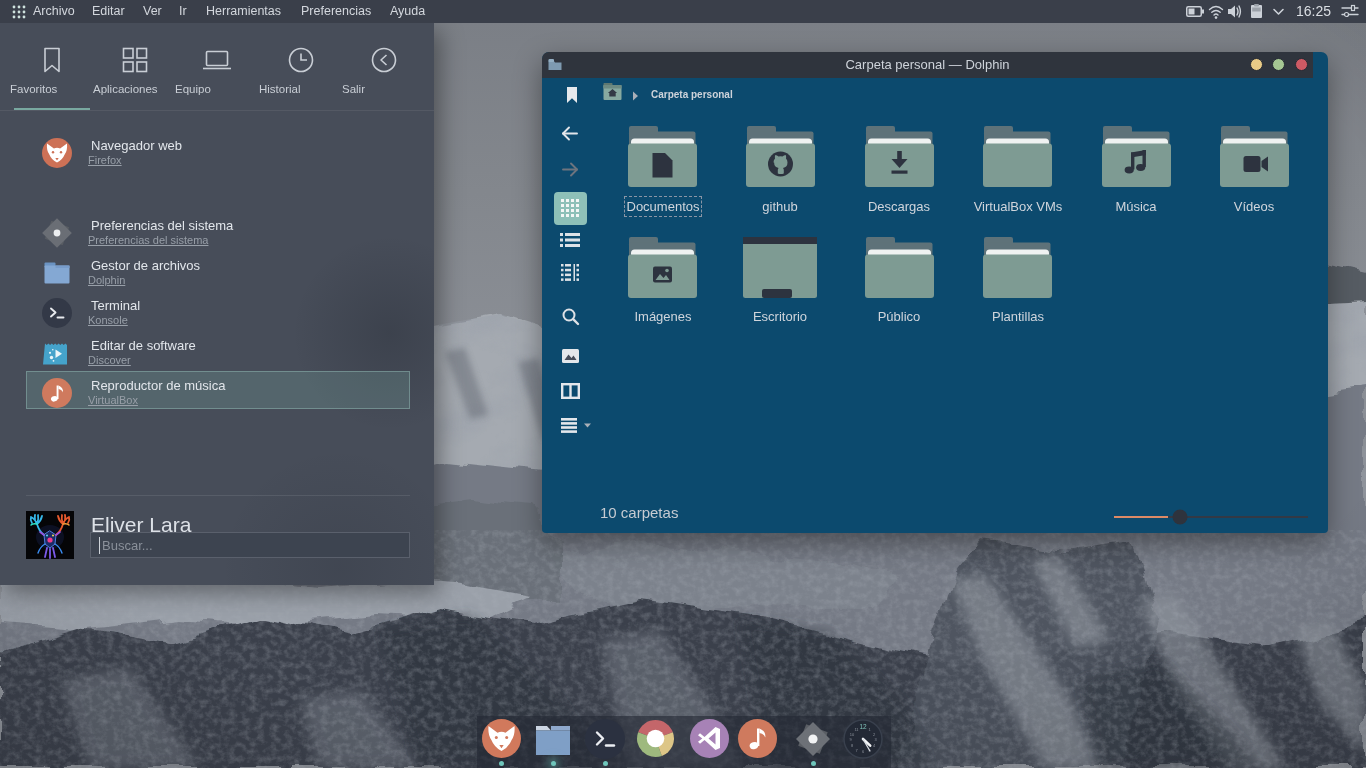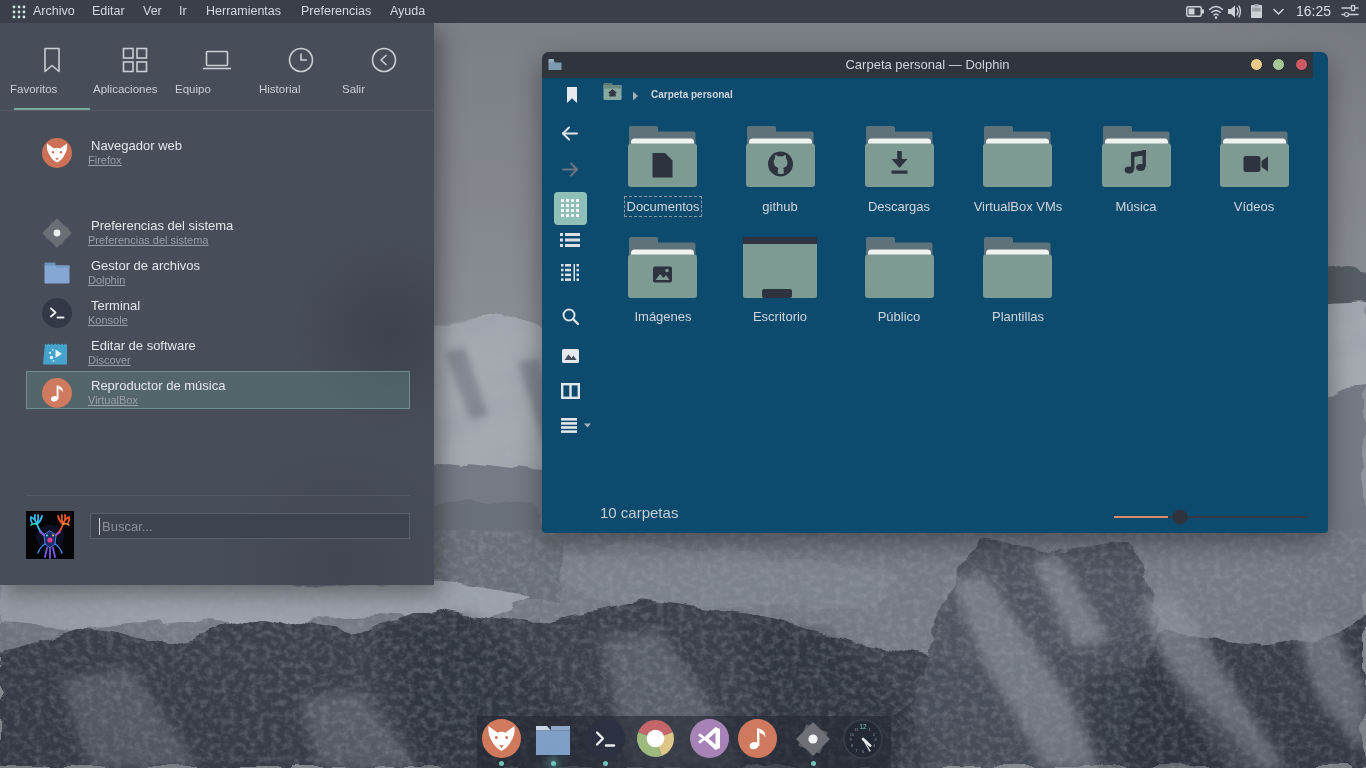--- a/index.html
+++ b/index.html
@@ -16,21 +16,21 @@
 .tab svg{display:block;margin:0 auto 8px auto;}
 #tabline{position:absolute;left:0;top:87px;width:434px;height:1px;background:rgba(255,255,255,0.07);}
 #tabsel{position:absolute;left:14px;top:85px;width:76px;height:2px;background:#79a8a0;}
 .row{position:absolute;left:0;width:374px;height:40px;}
 .row .ic{position:absolute;left:42px;top:5px;}
 .row .t1{position:absolute;left:91px;top:5px;font-size:13px;color:#e2e6eb;}
 .row .t2{position:absolute;left:88px;top:21px;font-size:11px;color:#989fa8;text-decoration:underline;}
 #selrow{position:absolute;left:26px;top:348px;width:384px;height:38px;background:rgba(134,186,178,0.22);border:1px solid rgba(160,205,198,0.4);}
 #usep{position:absolute;left:26px;top:472px;width:384px;height:1px;background:rgba(255,255,255,0.09);}
 #uname{position:absolute;left:91px;top:490px;font-size:21px;color:#dde1e7;}
-#search{position:absolute;left:90px;top:490px;width:320px;height:26px;background:#3d4450;border:1px solid #5a606c;}
+#search{position:absolute;left:90px;top:509px;width:320px;height:26px;background:#3d4450;border:1px solid #5a606c;}
 #search span{position:absolute;left:11px;top:5px;font-size:13px;color:#8a909a;}
 #search i{position:absolute;left:8px;top:4px;width:1px;height:17px;background:#cfd4da;}
 
 #dolphin{position:absolute;left:542px;top:52px;width:786px;height:481px;background:#0c4a6e;border-radius:7px 7px 4px 4px;z-index:10;box-shadow:0 10px 28px rgba(0,0,0,0.4);overflow:hidden;}
 #dtitle{position:absolute;left:0;top:0;width:771px;height:26px;background:#2f343d;}
 #dtitle .txt{position:absolute;left:0;top:0;width:771px;text-align:center;line-height:26px;font-size:13px;color:#ced3da;}
 .wbtn{position:absolute;top:6px;width:13px;height:13px;border-radius:50%;border:1px solid #262b34;}
 .flabel{position:absolute;width:118px;text-align:center;font-size:13px;color:#d0d5dc;}
 #doclab{outline:1px dashed #8a95a5;outline-offset:2px;}
 #status{position:absolute;left:58px;top:452px;font-size:15px;color:#c6cbd2;}

